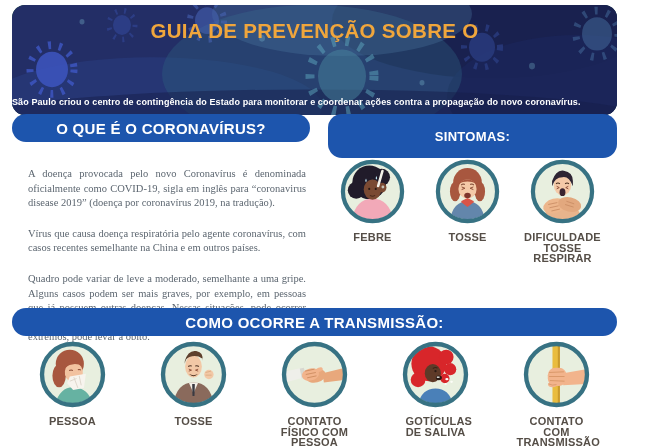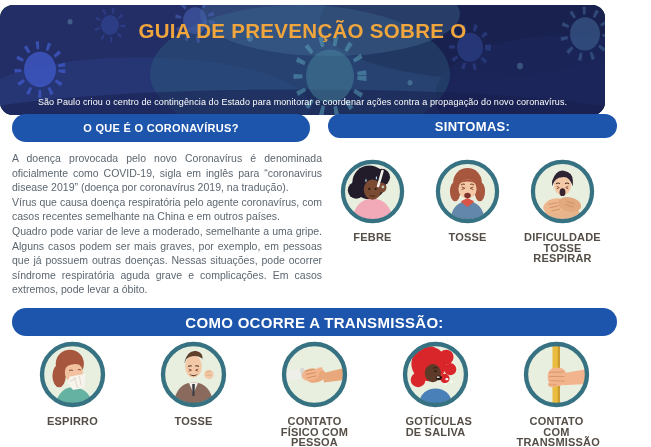--- a/index.html
+++ b/index.html
@@ -1,33 +1,33 @@
 <!DOCTYPE html>
 <html><head>
 <meta charset="utf-8">
 <style>
   html,body{margin:0;padding:0;background:#fff;}
   body{width:651px;height:447px;overflow:hidden;font-family:"Liberation Sans",sans-serif;}
   .page{position:relative;width:651px;height:447px;background:#fff;}
 
   
-  .header-card{position:absolute;left:0;top:5px;width:605px;height:110px;border-radius:13px;overflow:hidden;background:#14532d;}
+  .header-card{position:absolute;left:12px;top:5px;width:605px;height:110px;border-radius:13px;overflow:hidden;background:#14532d;}
   .header-card svg.bg{position:absolute;left:0;top:0;width:100%;height:100%;display:block;}
   .header-title{position:absolute;left:0;top:13px;width:100%;text-align:center;color:#F0A63C;font-weight:bold;font-size:20.5px;line-height:25px;letter-spacing:.3px;}
-  .header-subtitle{position:absolute;left:0;bottom:8px;width:100%;text-align:center;color:#FFFFFF;font-weight:normal;font-size:9px;letter-spacing:.1px;}
+  .header-subtitle{position:absolute;left:0;bottom:8px;width:100%;color:#FFFFFF;font-weight:bold;font-size:9px;letter-spacing:.1px;}
 
   
   .pill{position:absolute;background:#1D55AD;border-radius:14px;color:#fff;font-weight:bold;text-align:center;display:flex;align-items:center;justify-content:center;letter-spacing:.3px;}
-  .pill-about{left:12px;top:114px;width:298px;height:28px;font-size:11px;}
-  .pill-symptoms{left:328px;top:114px;width:289px;height:24px;font-size:13px;}
+  .pill-about{left:12px;top:114px;width:298px;height:28px;font-size:15px;}
+  .pill-symptoms{left:328px;top:114px;width:289px;height:44px;font-size:13px;}
   .pill-transmission{left:12px;top:308px;width:605px;height:28px;font-size:15px;}
 
   
   .about-text{position:absolute;left:12px;top:151px;width:310px;color:#5C6670;font-size:10.5px;line-height:14.6px;text-align:justify;}
-  .about-text p{margin:0;}
+  .about-text p{margin:16px;font-family:Liberation Serif, serif;}
 
   
   .symptoms-row{position:absolute;left:325px;top:159px;width:285px;display:flex;}
   .transmission-row{position:absolute;left:12px;top:341px;width:605px;display:flex;}
   .cell{flex:1;display:flex;flex-direction:column;align-items:center;}
   .badge{display:block;}
   .symptoms-row .badge{width:65px;height:65px;}
   .transmission-row .badge{width:67px;height:67px;}
   .cell-label{margin-top:8px;font-size:11px;font-weight:bold;color:#554E47;text-align:center;line-height:10.5px;letter-spacing:.2px;width:80px;}
   .cell-label.narrow{width:60px;}
@@ -196,21 +196,21 @@
           <path d="M38 34 Q52 24 66 38 Q52 30 38 40 Z" fill="#A8573F"></path>
           <path d="M45 44 q3 -1.5 5.5 0" stroke="#8A4A34" stroke-width="1.5" fill="none"></path>
           <path d="M58 43 q2.5 -1 4.5 0.5" stroke="#8A4A34" stroke-width="1.5" fill="none"></path>
           <path d="M24 94 Q32 68 52 69 Q74 70 80 94 Z" fill="#66B2A2"></path>
           <path d="M46 53 L70 49 L67 70 L51 73 L42 63 Z" fill="#F7F4EE"></path>
           <path d="M52 54 L58 70 M60 52 L63 66" stroke="#DAD2C6" stroke-width="1.3" fill="none"></path>
           <path d="M46 60 L56 56" stroke="#DAD2C6" stroke-width="1.3" fill="none"></path>
         </g>
         <circle cx="50" cy="50" r="45.5" fill="none" stroke="#377283" stroke-width="6.5"></circle>
       </svg>
-      <div class="cell-label">ESPIRRO</div>
+      <div class="cell-label">PESSOA</div>
     </div>
 
     <div class="cell">
       <svg class="badge" viewBox="0 0 100 100">
         <defs>
             <clipPath id="c5">
               <circle cx="50" cy="50" r="43"></circle>
             </clipPath>
           </defs>
         <circle cx="50" cy="50" r="43" fill="#E8EFDF"></circle>

